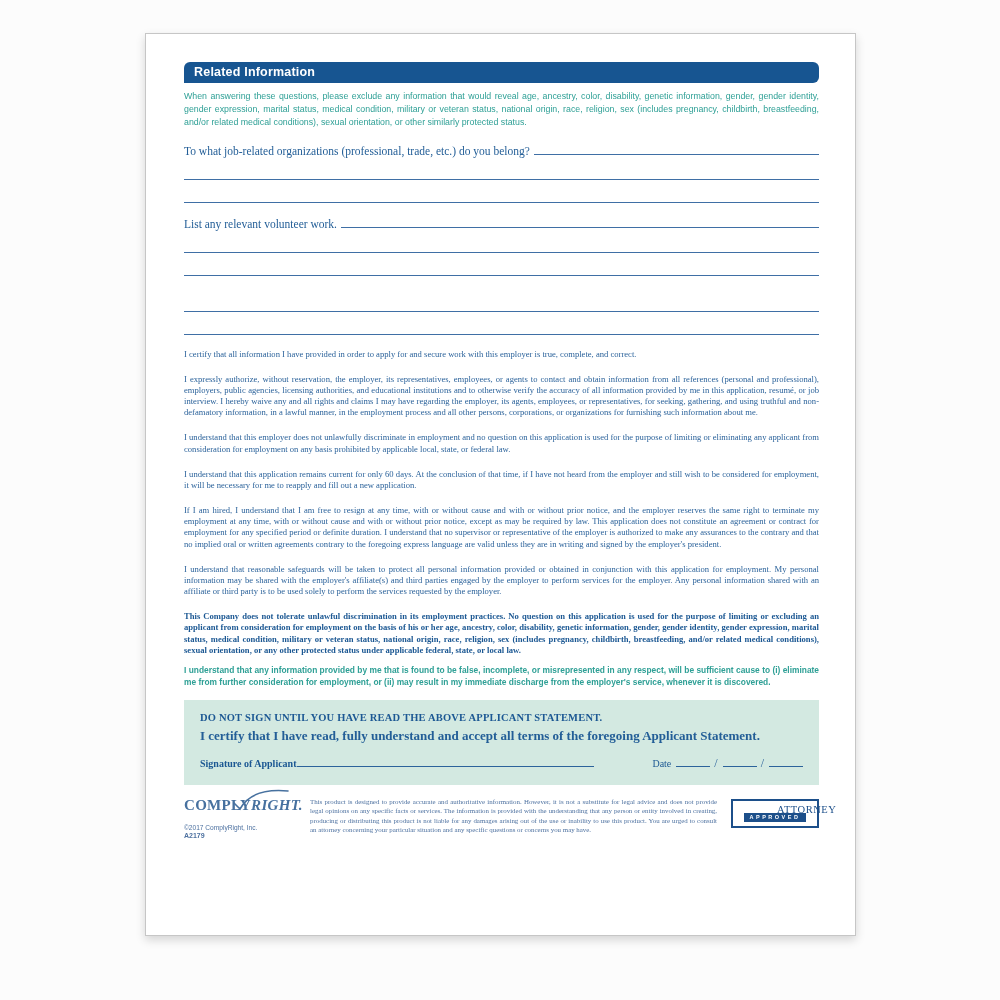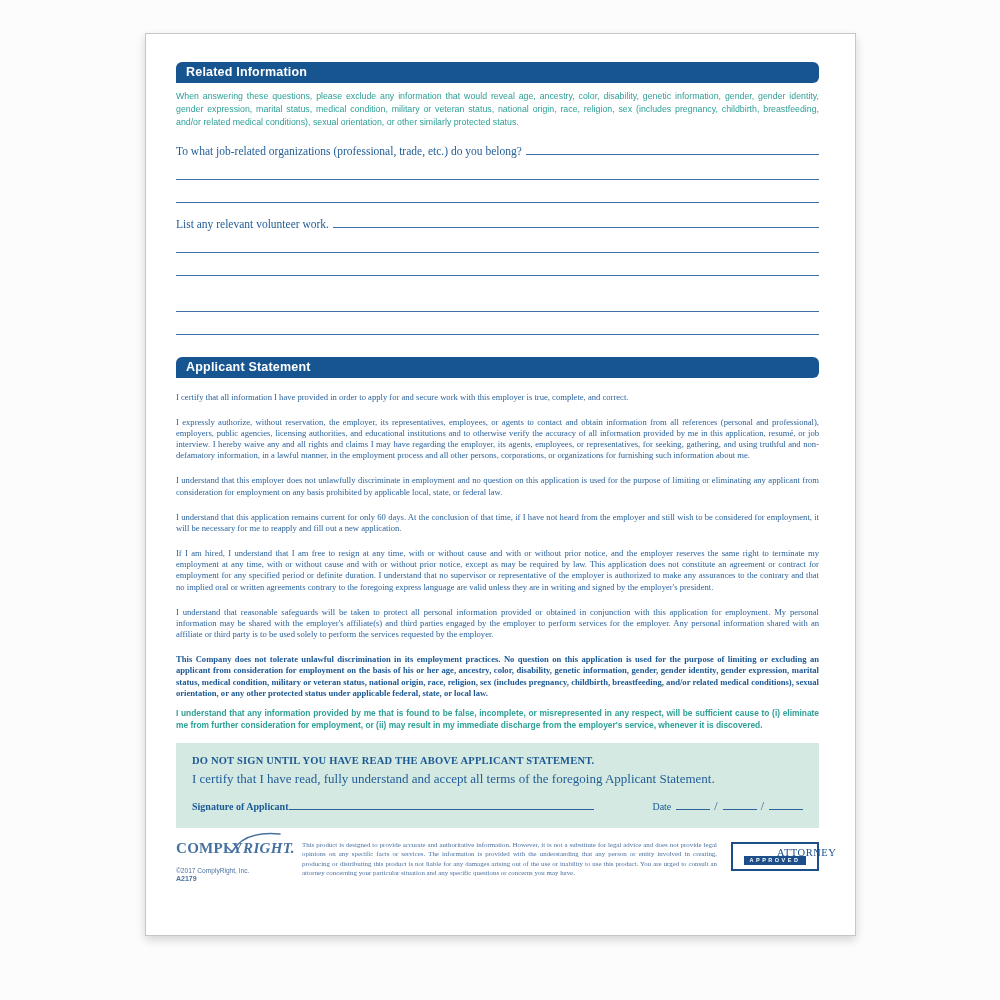--- a/index.html
+++ b/index.html
@@ -3,21 +3,21 @@
 <meta charset="utf-8">
 <style>
   * { margin:0; padding:0; box-sizing:border-box; }
   html,body { width:1000px; height:1000px; background:#fcfcfc; font-family:"Liberation Serif", serif; }
   .stage { position:relative; width:1000px; height:1000px; }
 
   .sheet {
     position:absolute; left:145px; top:33px; width:711px; height:903px;
     background:#ffffff; border:1px solid #c6c6c6;
     box-shadow:0 4px 9px rgba(0,0,0,0.16);
-    padding:28px 36px 0 30px;
+    padding:28px 36px 0 38px;
     overflow:hidden;
   }
 
   .section-bar {
     background:#175591; color:#ffffff;
     font-family:"Liberation Sans", sans-serif; font-weight:bold;
     font-size:12.5px; line-height:20px; height:21px;
     border-radius:6px 6px 6px 0; padding:0 10px;
     letter-spacing:0.2px;
   }
@@ -46,21 +46,21 @@
   .para.bold-teal {
     font-family:"Liberation Sans", sans-serif;
     font-weight:bold; color:#2fa096; font-size:8.4px; line-height:1.4; margin-top:9px;
   }
 
   .sig-box {
     margin-top:11px; background:#d3e9e1;
     padding:12px 16px 14px 16px;
   }
   .sig-warning { font-weight:bold; font-size:10.5px; color:#1c5893; letter-spacing:0.2px; }
-  .sig-certify { font-size:13px; color:#235e97; margin-top:5px; }
+  .sig-certify { font-size:13px; color:#235e97; margin-top:5px;font-weight:bold; }
   .sig-row { display:flex; align-items:baseline; margin-top:12px; }
   .sig-label { font-weight:bold; font-size:10px; color:#1c5893; white-space:nowrap; }
   .sig-line { flex:1; border-bottom:1px solid #2c639b; height:10px; max-width:370px; }
   .sig-spacer { flex:1; max-width:40px; }
   .date-label { font-weight:normal; font-size:10px; color:#1c5893; margin-left:18px; white-space:nowrap; }
   .date-seg { width:34px; border-bottom:1px solid #2c639b; height:10px; margin-left:5px; }
   .date-slash { color:#2c639b; font-size:12px; margin-left:4px; }
 
   .footer { display:flex; margin-top:12px; align-items:flex-start; }
   .brand-col { width:116px; flex:0 0 116px; }
@@ -112,21 +112,20 @@
       </div>
       <div class="a-line"></div>
       <div class="a-line"></div>
     </div>
 
     <div class="q-block">
       <div class="a-line"></div>
       <div class="a-line"></div>
     </div>
 
-    <div class="section-bar statement-bar">Applicant Statement</div>
 
     <p class="para">I certify that all information I have provided in order to apply for and secure work with this employer is true, complete, and correct.</p>
     <p class="para">I expressly authorize, without reservation, the employer, its representatives, employees, or agents to contact and obtain information from all references (personal and professional), employers, public agencies, licensing authorities, and educational institutions and to otherwise verify the accuracy of all information provided by me in this application, resumé, or job interview. I hereby waive any and all rights and claims I may have regarding the employer, its agents, employees, or representatives, for seeking, gathering, and using truthful and non-defamatory information, in a lawful manner, in the employment process and all other persons, corporations, or organizations for furnishing such information about me.</p>
     <p class="para">I understand that this employer does not unlawfully discriminate in employment and no question on this application is used for the purpose of limiting or eliminating any applicant from consideration for employment on any basis prohibited by applicable local, state, or federal law.</p>
     <p class="para">I understand that this application remains current for only 60 days. At the conclusion of that time, if I have not heard from the employer and still wish to be considered for employment, it will be necessary for me to reapply and fill out a new application.</p>
     <p class="para">If I am hired, I understand that I am free to resign at any time, with or without cause and with or without prior notice, and the employer reserves the same right to terminate my employment at any time, with or without cause and with or without prior notice, except as may be required by law. This application does not constitute an agreement or contract for employment for any specified period or definite duration. I understand that no supervisor or representative of the employer is authorized to make any assurances to the contrary and that no implied oral or written agreements contrary to the foregoing express language are valid unless they are in writing and signed by the employer's president.</p>
     <p class="para">I understand that reasonable safeguards will be taken to protect all personal information provided or obtained in conjunction with this application for employment. My personal information may be shared with the employer's affiliate(s) and third parties engaged by the employer to perform services for the employer. Any personal information shared with an affiliate or third party is to be used solely to perform the services requested by the employer.</p>
     <p class="para bold-blue">This Company does not tolerate unlawful discrimination in its employment practices. No question on this application is used for the purpose of limiting or excluding an applicant from consideration for employment on the basis of his or her age, ancestry, color, disability, genetic information, gender, gender identity, gender expression, marital status, medical condition, military or veteran status, national origin, race, religion, sex (includes pregnancy, childbirth, breastfeeding, and/or related medical conditions), sexual orientation, or any other protected status under applicable federal, state, or local law.</p>
     <p class="para bold-teal">I understand that any information provided by me that is found to be false, incomplete, or misrepresented in any respect, will be sufficient cause to (i) eliminate me from further consideration for employment, or (ii) may result in my immediate discharge from the employer's service, whenever it is discovered.</p>
 

